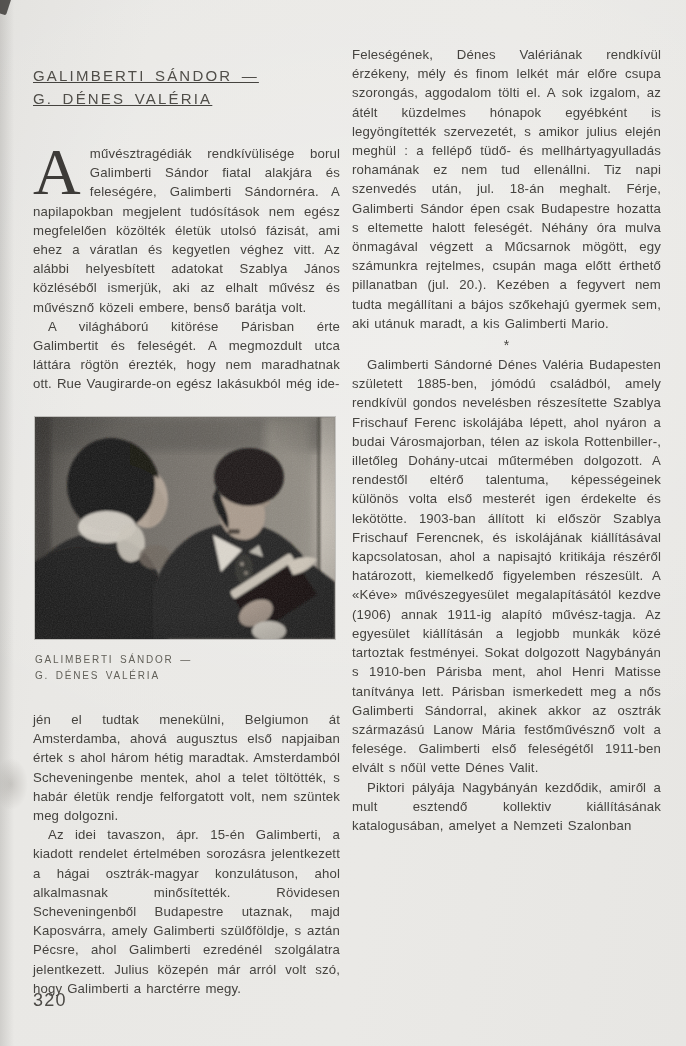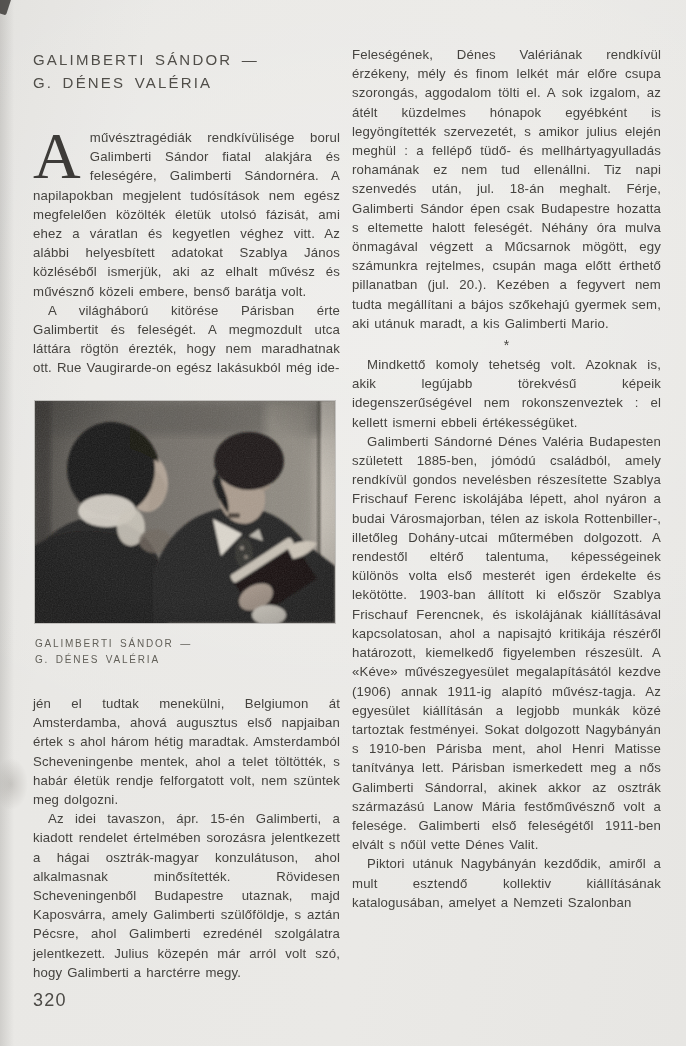--- a/index.html
+++ b/index.html
@@ -15,21 +15,21 @@
   
   .edge-shade{position:absolute;left:0;top:0;width:14px;height:1046px;
     background:linear-gradient(90deg, rgba(90,88,84,.18), rgba(90,88,84,0));pointer-events:none;}
   .corner-mark{position:absolute;left:-3px;top:-4px;width:12px;height:18px;background:#3e3c39;
     transform:rotate(18deg);border-radius:2px;opacity:.85;}
   .smudge{position:absolute;left:-6px;top:758px;width:34px;height:52px;border-radius:50%;
     background:radial-gradient(closest-side, rgba(120,116,110,.28), rgba(120,116,110,0));}
 
   .col{position:absolute;width:307px;font-size:13.2px;line-height:19.2px;
     text-align:justify;letter-spacing:.15px;word-spacing:1.2px;}
-  .col-left{left:33px;top:48px;}
+  .col-left{left:33px;top:64px;text-decoration:underline;}
   .col-right{left:352px;top:45px;width:309px;}
 
   .title{font-size:15px;line-height:23px;letter-spacing:2.2px;color:#504e49;
     text-align:left;word-spacing:3px;}
   .para{margin:0;}
   .indent{text-indent:15px;}
   .block-1{position:absolute;left:0;top:80px;width:307px;}
   .dropcap{float:left;font-family:"Liberation Serif", serif;font-weight:400;
     font-size:66px;line-height:52px;height:54px;padding:2px 9px 0 0;color:#3d3b38;}
 
@@ -145,18 +145,17 @@
 
   <div class="block-2">
     <p class="para">jén el tudtak menekülni, Belgiumon át Amsterdamba, ahová augusztus első napjaiban értek s ahol három hétig maradtak. Amsterdamból Scheveningenbe mentek, ahol a telet töltötték, s habár életük rendje felforgatott volt, nem szüntek meg dolgozni.</p>
     <p class="para indent">Az idei tavaszon, ápr. 15-én Galimberti, a kiadott rendelet értelmében sorozásra jelentkezett a hágai osztrák-magyar konzulátuson, ahol alkalmasnak minősítették. Rövidesen Scheveningenből Budapestre utaznak, majd Kaposvárra, amely Galimberti szülőföldje, s aztán Pécsre, ahol Galimberti ezredénél szolgálatra jelentkezett. Julius közepén már arról volt szó, hogy Galimberti a harctérre megy.</p>
   </div>
 </div>
 
 <div class="col col-right">
   <p class="rc-p para">Feleségének, Dénes Valériának rendkívül érzékeny, mély és finom lelkét már előre csupa szorongás, aggodalom tölti el. A sok izgalom, az átélt küzdelmes hónapok egyébként is legyöngítették szervezetét, s amikor julius elején meghül : a fellépő tüdő- és mellhártyagyulladás rohamának ez nem tud ellenállni. Tiz napi szenvedés után, jul. 18-án meghalt. Férje, Galimberti Sándor épen csak Budapestre hozatta s eltemette halott feleségét. Néhány óra mulva önmagával végzett a Műcsarnok mögött, egy számunkra rejtelmes, csupán maga előtt érthető pillanatban (jul. 20.). Kezében a fegyvert nem tudta megállítani a bájos szőkehajú gyermek sem, aki utánuk maradt, a kis Galimberti Mario.</p>
   <div class="sep">*</div>
-  <p class="rc-p para indent">Mindkettő komoly tehetség volt. Azoknak is, akik legújabb törekvésű képeik idegenszerűségével nem rokonszenveztek : el kellett ismerni ebbeli értékességüket.</p>
   <p class="rc-p para indent">Galimberti Sándorné Dénes Valéria Budapesten született 1885-ben, jómódú családból, amely rendkívül gondos nevelésben részesítette Szablya Frischauf Ferenc iskolájába lépett, ahol nyáron a budai Városmajorban, télen az iskola Rottenbiller-, illetőleg Dohány-utcai műtermében dolgozott. A rendestől eltérő talentuma, képességeinek különös volta első mesterét igen érdekelte és lekötötte. 1903-ban állított ki először Szablya Frischauf Ferencnek, és iskolájának kiállításával kapcsolatosan, ahol a napisajtó kritikája részéről határozott, kiemelkedő figyelemben részesült. A «Kéve» művészegyesület megalapításától kezdve (1906) annak 1911-ig alapító művész-tagja. Az egyesület kiállításán a legjobb munkák közé tartoztak festményei. Sokat dolgozott Nagybányán s 1910-ben Párisba ment, ahol Henri Matisse tanítványa lett. Párisban ismerkedett meg a nős Galimberti Sándorral, akinek akkor az osztrák származású Lanow Mária festőművésznő volt a felesége. Galimberti első feleségétől 1911-ben elvált s nőül vette Dénes Valit.</p>
-  <p class="rc-p para indent">Piktori utánuk Nagybányán kezdődik, amiről a mult esztendő kollektiv kiállításának katalogusában, amelyet a Nemzeti Szalonban</p>
+  <p class="rc-p para indent">Piktori pályája Nagybányán kezdődik, amiről a mult esztendő kollektiv kiállításának katalogusában, amelyet a Nemzeti Szalonban</p>
 </div>
 
 <div class="pagenum">320</div>
 
 </body></html>

